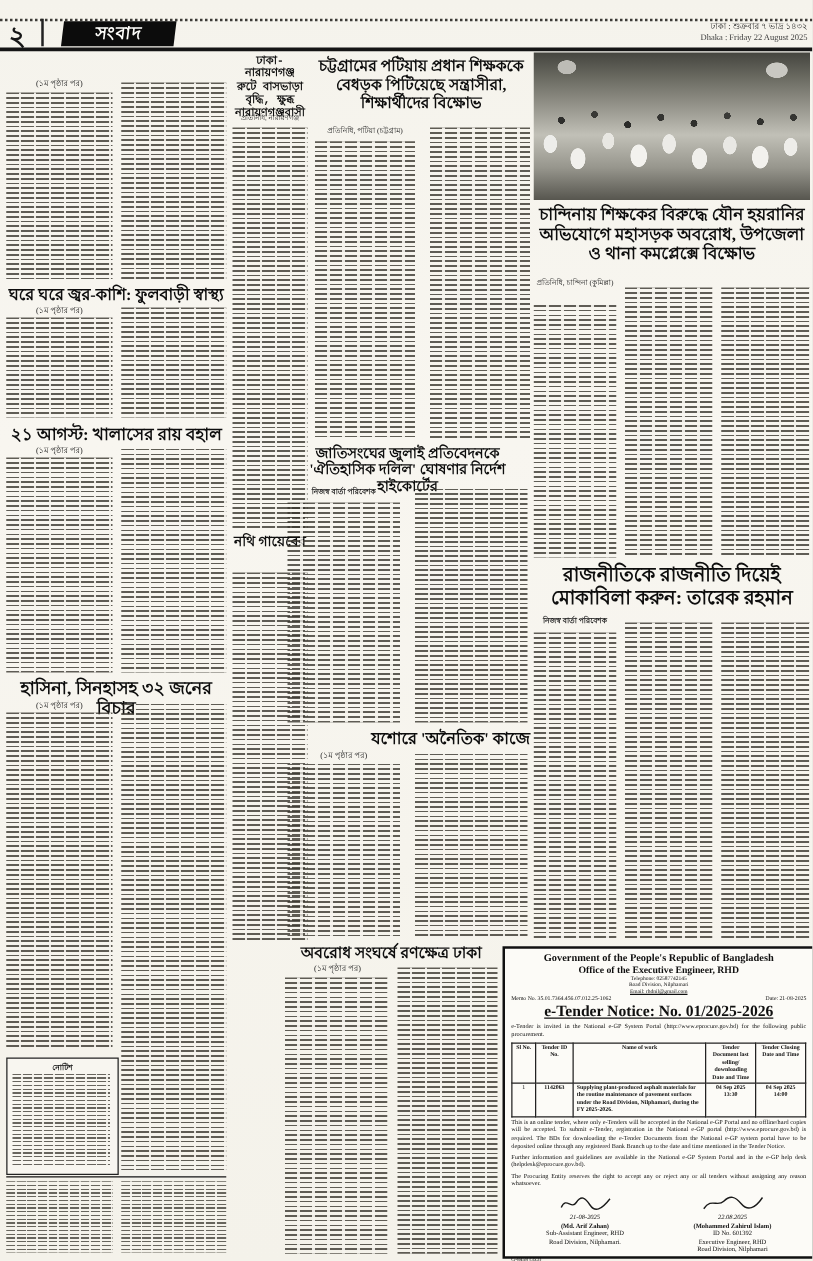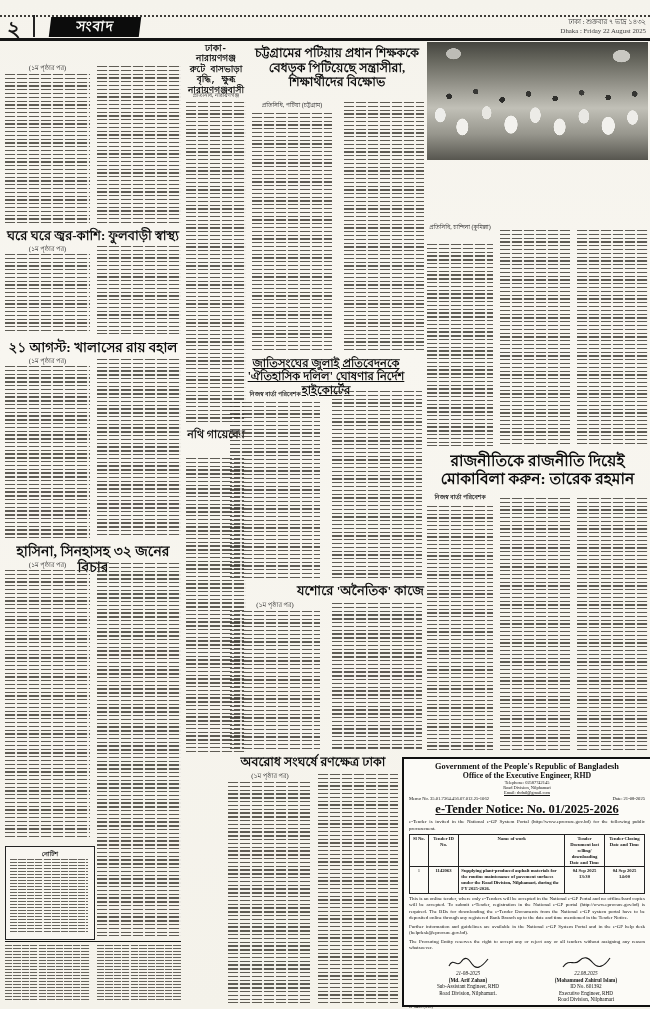--- a/index.html
+++ b/index.html
@@ -102,37 +102,38 @@
   <div class="gk" style="left:186px;top:102px;width:60px;height:322px;"></div>
 
   <div class="hl" style="left:186px;top:428px;width:60px;font-size:11px;">নথি গায়েবের</div>
   <div class="gk" style="left:186px;top:458px;width:60px;height:294px;"></div>
 
   <div class="hl" style="left:250px;top:46px;width:174px;font-size:12.5px;">চট্টগ্রামের পটিয়ায় প্রধান শিক্ষককে বেধড়ক পিটিয়েছে সন্ত্রাসীরা, শিক্ষার্থীদের বিক্ষোভ</div>
   <div class="dl" style="left:252px;top:102px;width:80px;font-size:6px;">প্রতিনিধি, পটিয়া (চট্টগ্রাম)</div>
   <div class="gk" style="left:252px;top:113px;width:80px;height:239px;"></div>
   <div class="gk" style="left:344px;top:102px;width:80px;height:250px;"></div>
 
-  <div class="hl" style="left:228px;top:357px;width:196px;font-size:11.5px;text-decoration:underline;">জাতিসংঘের জুলাই প্রতিবেদনকে 'ঐতিহাসিক দলিল' ঘোষণার নির্দেশ হাইকোর্টের</div>
+  <div class="hl" style="left:228px;top:357px;width:196px;font-size:11.5px;">জাতিসংঘের জুলাই প্রতিবেদনকে 'ঐতিহাসিক দলিল' ঘোষণার নির্দেশ হাইকোর্টের</div>
   <div class="dl" style="left:230px;top:391px;width:90px;font-size:6px;font-weight:bold;">নিজস্ব বার্তা পরিবেশক</div>
   <div class="gk" style="left:230px;top:402px;width:90px;height:176px;"></div>
   <div class="gk" style="left:332px;top:391px;width:90px;height:187px;"></div>
 
   <div class="hl" style="left:228px;top:583px;width:196px;font-size:13px;text-align:right;">যশোরে 'অনৈতিক' কাজে</div>
   <div class="dl" style="left:230px;top:601px;width:90px;">(১ম পৃষ্ঠার পর)</div>
   <div class="gk" style="left:230px;top:611px;width:90px;height:139px;"></div>
   <div class="gk" style="left:332px;top:603px;width:90px;height:147px;"></div>
 
   <div class="hl" style="left:228px;top:755px;width:170px;font-size:12.5px;">অবরোধ সংঘর্ষে রণক্ষেত্র ঢাকা</div>
   <div class="dl" style="left:228px;top:772px;width:84px;">(১ম পৃষ্ঠার পর)</div>
   <div class="gk" style="left:228px;top:782px;width:82px;height:221px;"></div>
   <div class="gk" style="left:318px;top:774px;width:80px;height:229px;"></div>
 
   <div class="photo" style="left:427px;top:42px;width:221px;height:118px;"></div>
 
+  <div class="hl" style="left:427px;top:164px;width:221px;font-size:13.5px;">চান্দিনায় শিক্ষকের বিরুদ্ধে যৌন হয়রানির অভিযোগে মহাসড়ক অবরোধ, উপজেলা ও থানা কমপ্লেক্সে বিক্ষোভ</div>
   <div class="dl" style="left:427px;top:224px;width:66px;font-size:6px;">প্রতিনিধি, চান্দিনা (কুমিল্লা)</div>
   <div class="gk" style="left:427px;top:244px;width:66px;height:202px;"></div>
   <div class="gk" style="left:500px;top:230px;width:70px;height:216px;"></div>
   <div class="gk" style="left:577px;top:230px;width:71px;height:216px;"></div>
 
   <div class="hl" style="left:427px;top:452px;width:221px;font-size:15.5px;text-align:center;">রাজনীতিকে রাজনীতি দিয়েই মোকাবিলা করুন: তারেক রহমান</div>
   <div class="dl" style="left:427px;top:494px;width:66px;font-size:6px;font-weight:bold;">নিজস্ব বার্তা পরিবেশক</div>
   <div class="gk" style="left:427px;top:506px;width:66px;height:246px;"></div>
   <div class="gk" style="left:500px;top:498px;width:70px;height:254px;"></div>
   <div class="gk" style="left:577px;top:498px;width:71px;height:254px;"></div>

